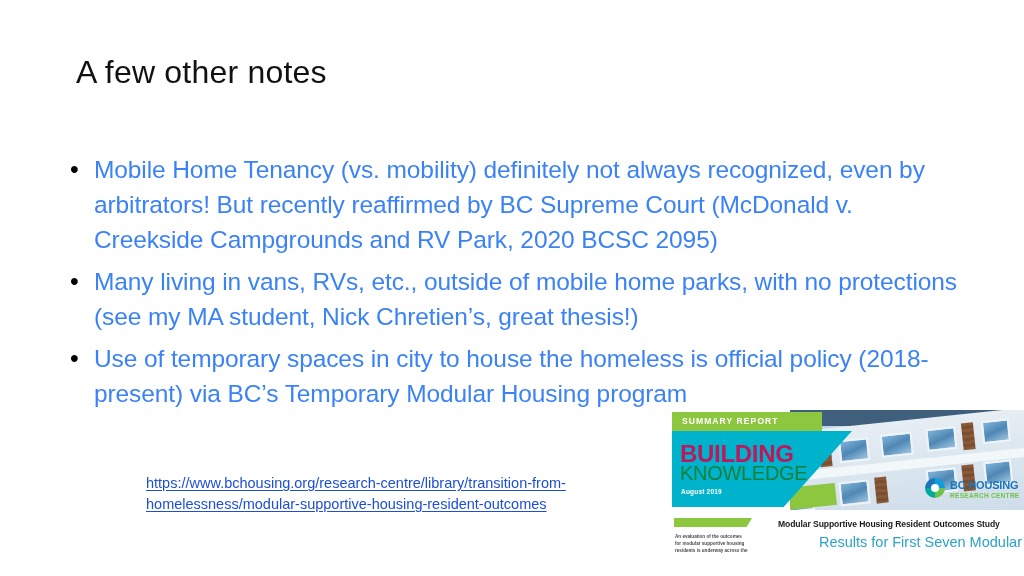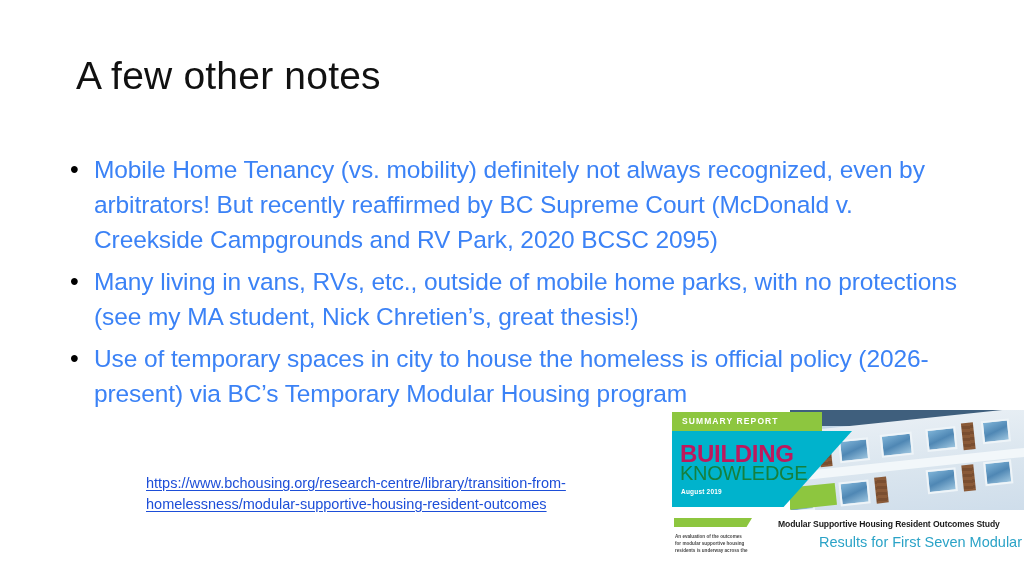--- a/index.html
+++ b/index.html
@@ -20,21 +20,21 @@
     position: absolute;
     inset: 0;
     background: #ffffff;
   }
 
   
   .slide-title {
     position: absolute;
     left: 76px;
     top: 54px;
-    font-size: 39px;
+    font-size: 32px;
     line-height: 1.15;
     font-weight: 400;
     letter-spacing: 0.2px;
     color: #111111;
     white-space: nowrap;
   }
 
   
   .body-block {
     position: absolute;
@@ -331,21 +331,21 @@
       <div class="bullet-text">Mobile Home Tenancy (vs. mobility) definitely not always recognized, even by arbitrators! But recently reaffirmed by BC Supreme Court (McDonald v. Creekside Campgrounds and RV Park, 2020 BCSC 2095)</div>
     </div>
 
     <div class="bullet-row">
       <div class="bullet-mark">•</div>
       <div class="bullet-text">Many living in vans, RVs, etc., outside of mobile home parks, with no protections (see my MA student, Nick Chretien’s, great thesis!)</div>
     </div>
 
     <div class="bullet-row">
       <div class="bullet-mark">•</div>
-      <div class="bullet-text">Use of temporary spaces in city to house the homeless is official policy (2026-present) via BC’s Temporary Modular Housing program</div>
+      <div class="bullet-text">Use of temporary spaces in city to house the homeless is official policy (2018-present) via BC’s Temporary Modular Housing program</div>
     </div>
 
   </div>
 
   <div class="link-block">
     <span class="linktext">https://www.bchousing.org/research-centre/library/transition-from-homelessness/modular-supportive-housing-resident-outcomes</span>
   </div>
 
   <div class="cover">
 
@@ -375,20 +375,25 @@
 
       <div class="panel">
         <div class="green"></div>
         <div class="teal"></div>
         <div class="label-summary">SUMMARY REPORT</div>
         <div class="word-building">BUILDING</div>
         <div class="word-knowledge">KNOWLEDGE</div>
         <div class="date">August 2019</div>
       </div>
 
+      <div class="logo">
+        <div class="mark"></div>
+        <div class="name">BC HOUSING</div>
+        <div class="sub">RESEARCH CENTRE</div>
+      </div>
 
     </div>
 
     <div class="cover-bottom">
       <div class="accent-bar"></div>
       <div class="blurb">An evaluation of the outcomes for modular supportive housing residents is underway across the province. This interim report highlights key outcomes for residents of the first</div>
       <div class="study-kicker">Modular Supportive Housing Resident Outcomes Study</div>
       <div class="study-title">Results for First Seven Modular Supportive Housing Developments</div>
     </div>
 

